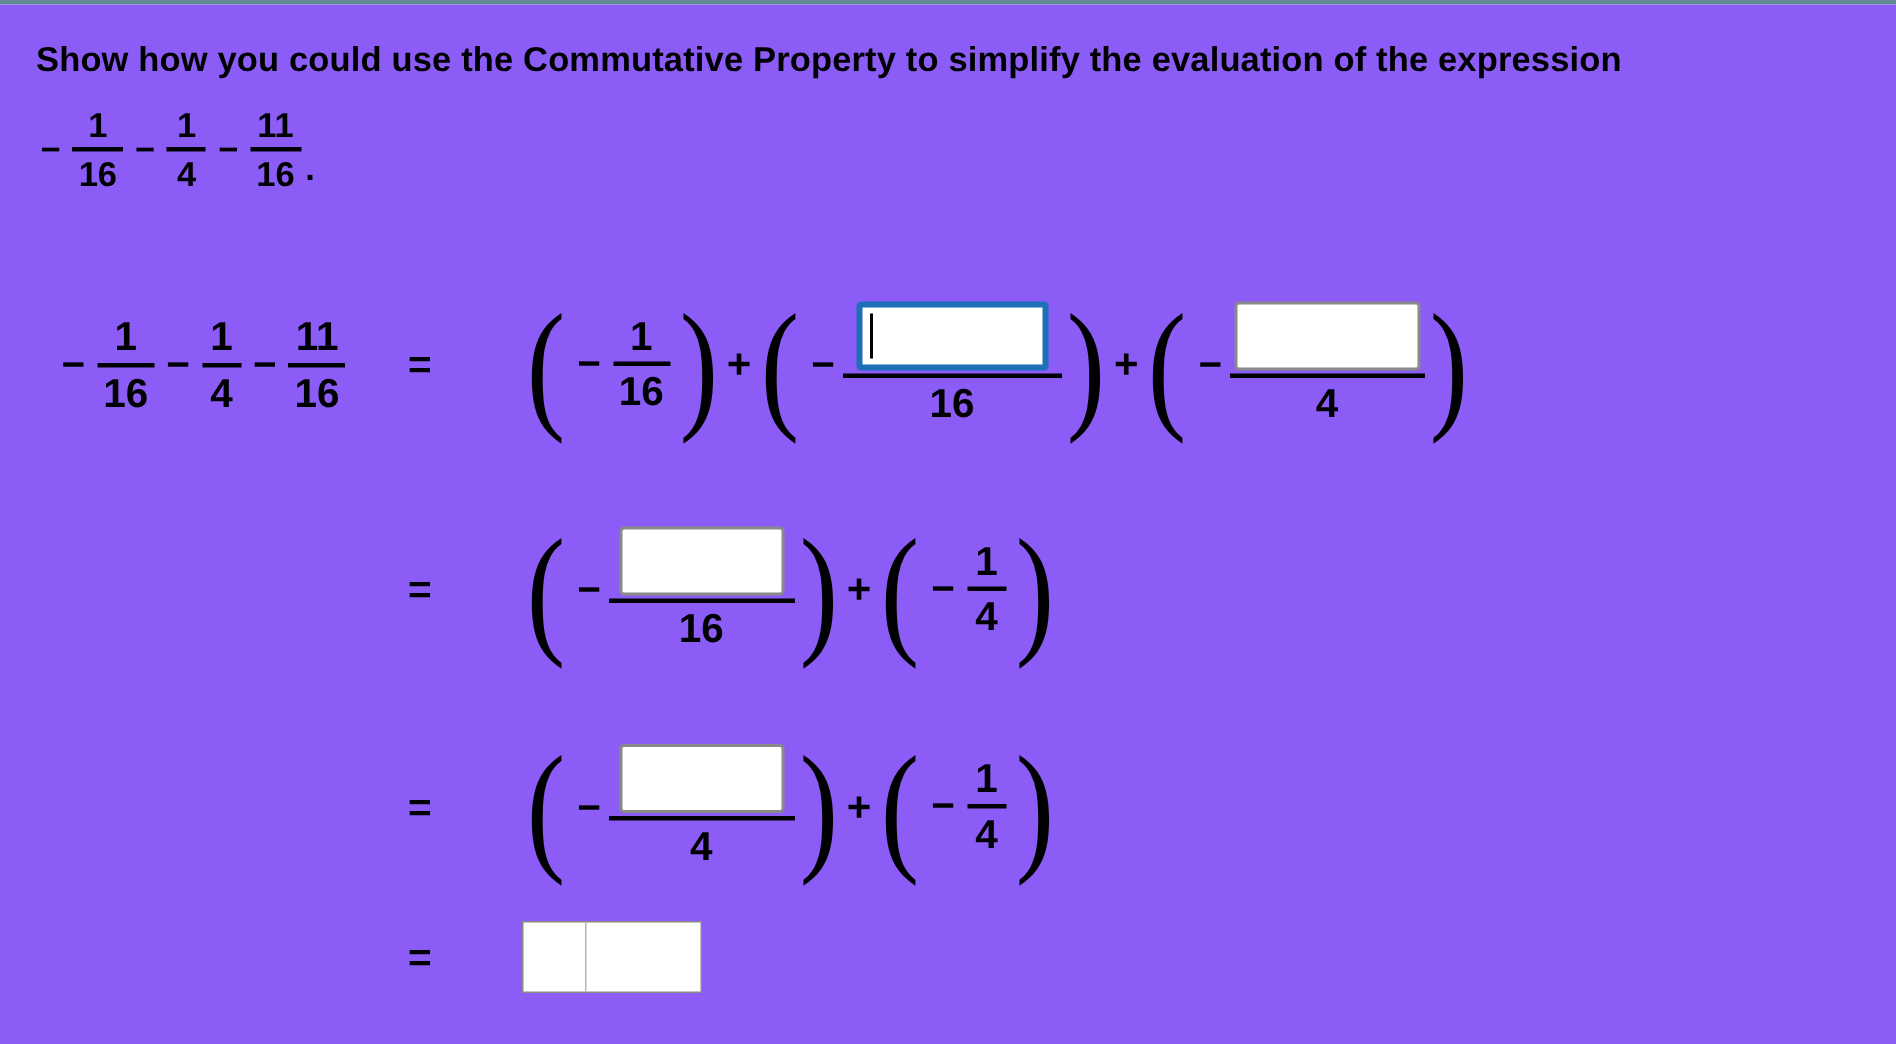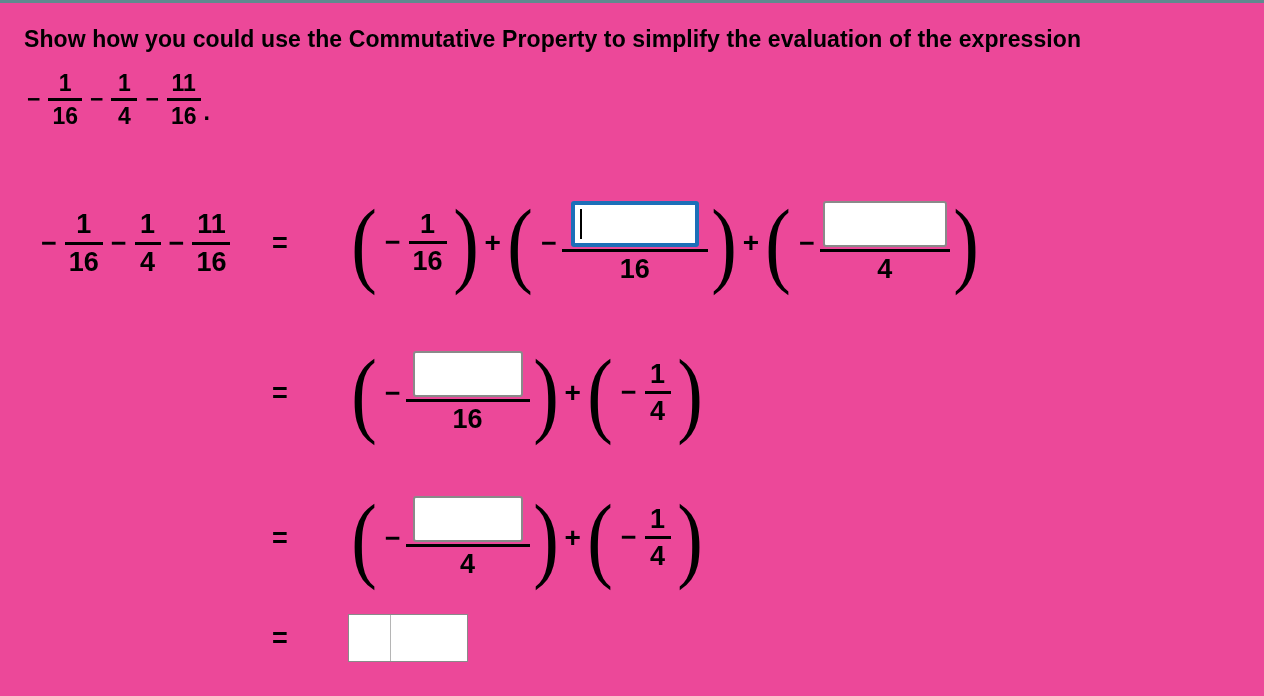--- a/index.html
+++ b/index.html
@@ -20,21 +20,21 @@
     top: 0; left: 0;
     width: 1264px;
     height: 3px;
     background: #5f8a8f;
   }
   #page {
     position: absolute;
     top: 3px; left: 0;
     width: 1264px;
     height: 693px;
-    background: #ec4899;
+    background: #8b5cf6;
   }
 
   
   #prompt {
     position: absolute;
     top: 22px;
     left: 24px;
     width: 1210px;
     font-size: 23px;
     font-weight: bold;

